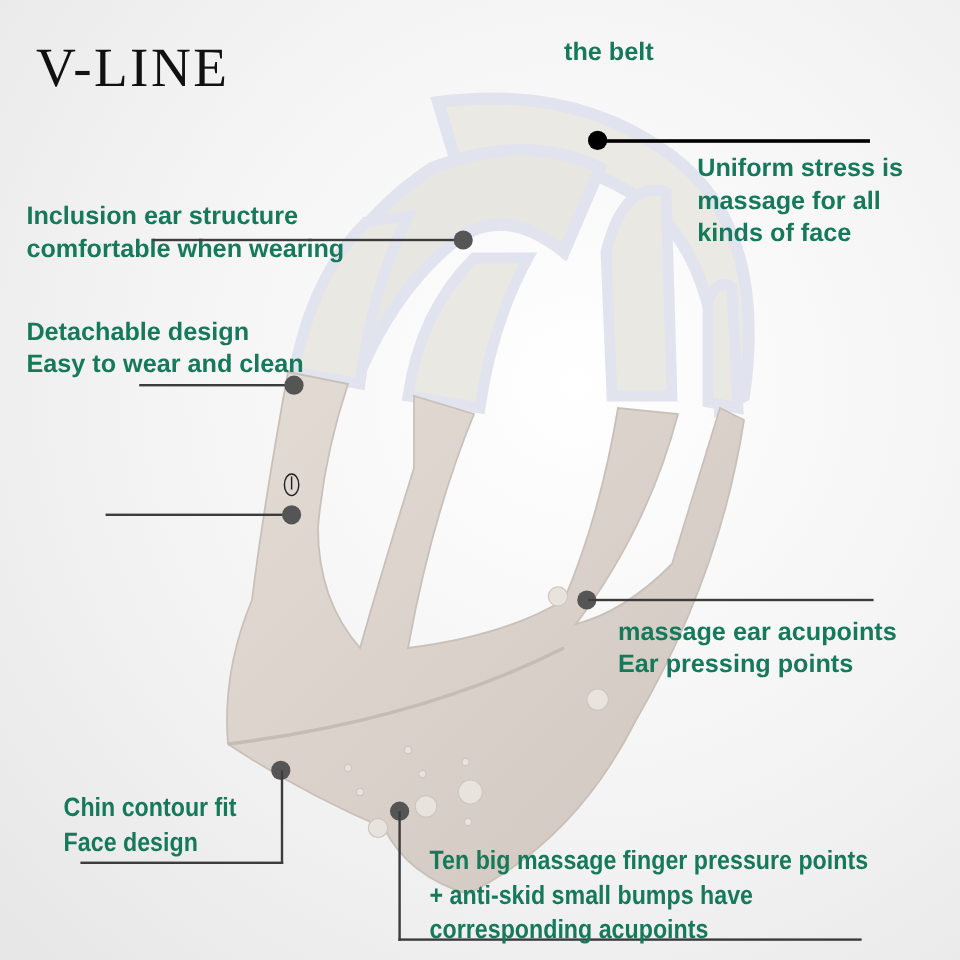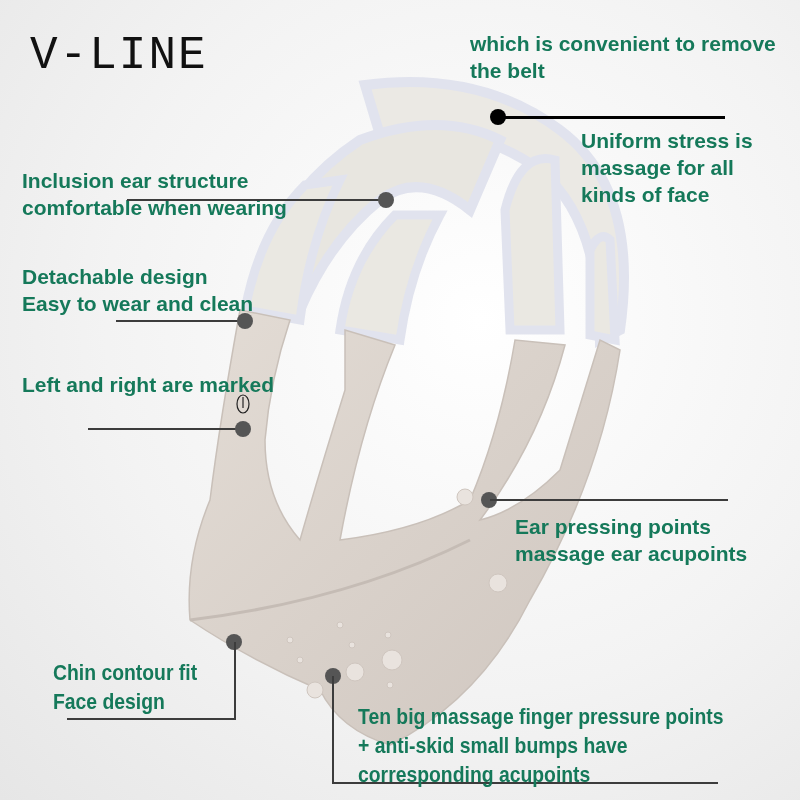--- a/index.html
+++ b/index.html
@@ -3,21 +3,21 @@
 <meta charset="utf-8">
 <style>
   html, body { margin:0; padding:0; }
   body {
     width:800px; height:800px; overflow:hidden; position:relative;
     background: radial-gradient(ellipse at 60% 40%, #ffffff 0%, #f3f3f3 55%, #e6e6e6 100%);
     font-family: "Liberation Sans", sans-serif;
   }
   .title {
     position:absolute; left:30px; top:30px;
-    font-family: Liberation Mono, monospace;
+    font-family: Liberation Serif, serif;
     font-size:46px; letter-spacing:2px; color:#111;
   }
   .label {
     position:absolute; color:#15795a; font-weight:bold;
     font-size:21px; line-height:27px; white-space:nowrap;
   }
   .label.condensed { font-size:22px; line-height:29px; transform:scaleX(0.88); transform-origin:left top; }
   .label span { display:block; }
   .line { position:absolute; background:#3c3c3c; }
   .dot { position:absolute; width:16px; height:16px; border-radius:50%; background:#555; }
@@ -61,21 +61,20 @@
       <circle cx="390" cy="685" r="3"></circle>
   </g>
 
   <ellipse cx="243" cy="404" rx="6" ry="9" fill="none" stroke="#222" stroke-width="1.2"></ellipse>
   <line x1="243" y1="397" x2="243" y2="408" stroke="#222" stroke-width="1.2"></line>
 </svg>
 
 <div class="title">V-LINE</div>
 
 <div class="label" style="left:470px;top:30px;">
-  <span>which is convenient to remove</span>
   <span>the belt</span>
 </div>
 <div class="line" style="left:500px;top:116px;width:225px;height:3px;background:#000;"></div>
 <div class="dot black" style="left:490px;top:109px;"></div>
 
 <div class="label" style="left:581px;top:127px;">
   <span>Uniform stress is</span>
   <span>massage for all</span>
   <span>kinds of face</span>
 </div>
@@ -88,30 +87,29 @@
 <div class="dot" style="left:378px;top:192px;"></div>
 
 <div class="label" style="left:22px;top:263px;">
   <span>Detachable design</span>
   <span>Easy to wear and clean</span>
 </div>
 <div class="line" style="left:116px;top:320px;width:130px;height:2px;"></div>
 <div class="dot" style="left:237px;top:313px;"></div>
 
 <div class="label" style="left:22px;top:371px;">
-  <span>Left and right are marked</span>
 </div>
 <div class="line" style="left:88px;top:428px;width:155px;height:2px;"></div>
 <div class="dot" style="left:235px;top:421px;"></div>
 
 <div class="dot" style="left:481px;top:492px;"></div>
 <div class="line" style="left:490px;top:499px;width:238px;height:2px;"></div>
 <div class="label" style="left:515px;top:513px;">
+  <span>massage ear acupoints</span>
   <span>Ear pressing points</span>
-  <span>massage ear acupoints</span>
 </div>
 
 <div class="dot" style="left:226px;top:634px;"></div>
 <div class="line" style="left:234px;top:642px;width:2px;height:78px;"></div>
 <div class="line" style="left:67px;top:718px;width:169px;height:2px;"></div>
 <div class="label condensed" style="left:53px;top:658px;">
   <span>Chin contour fit</span>
   <span>Face design</span>
 </div>
 

